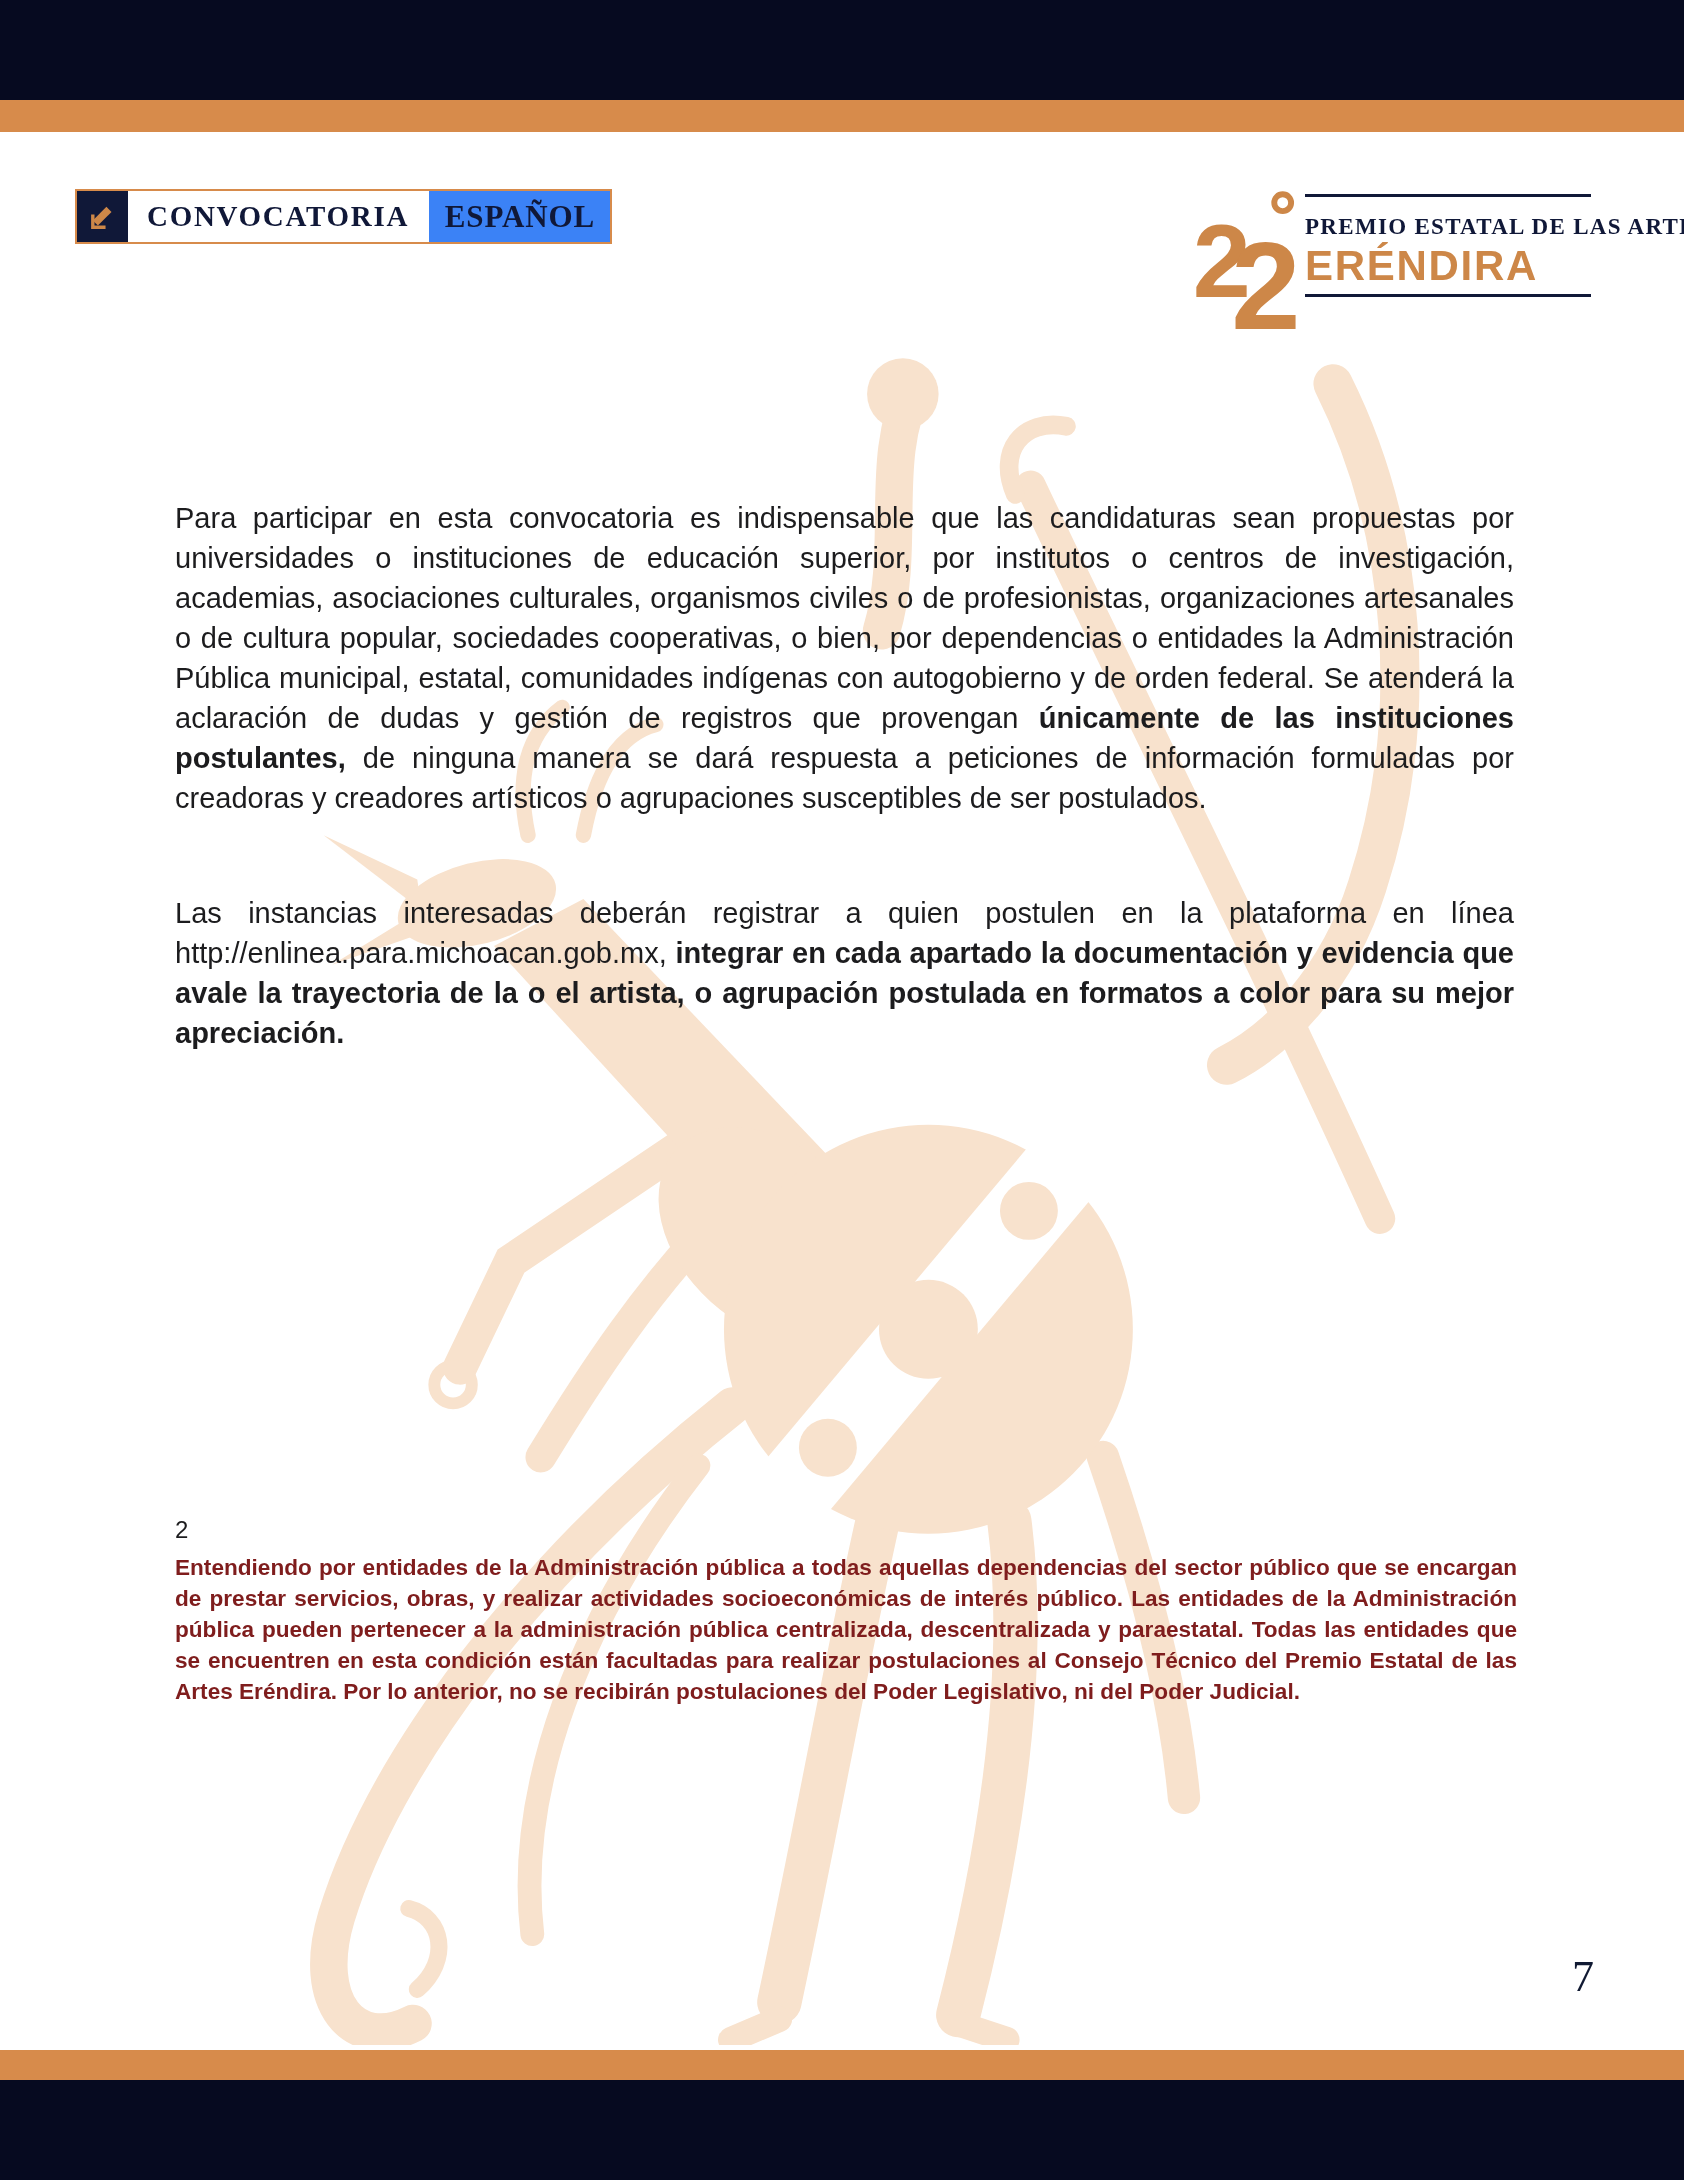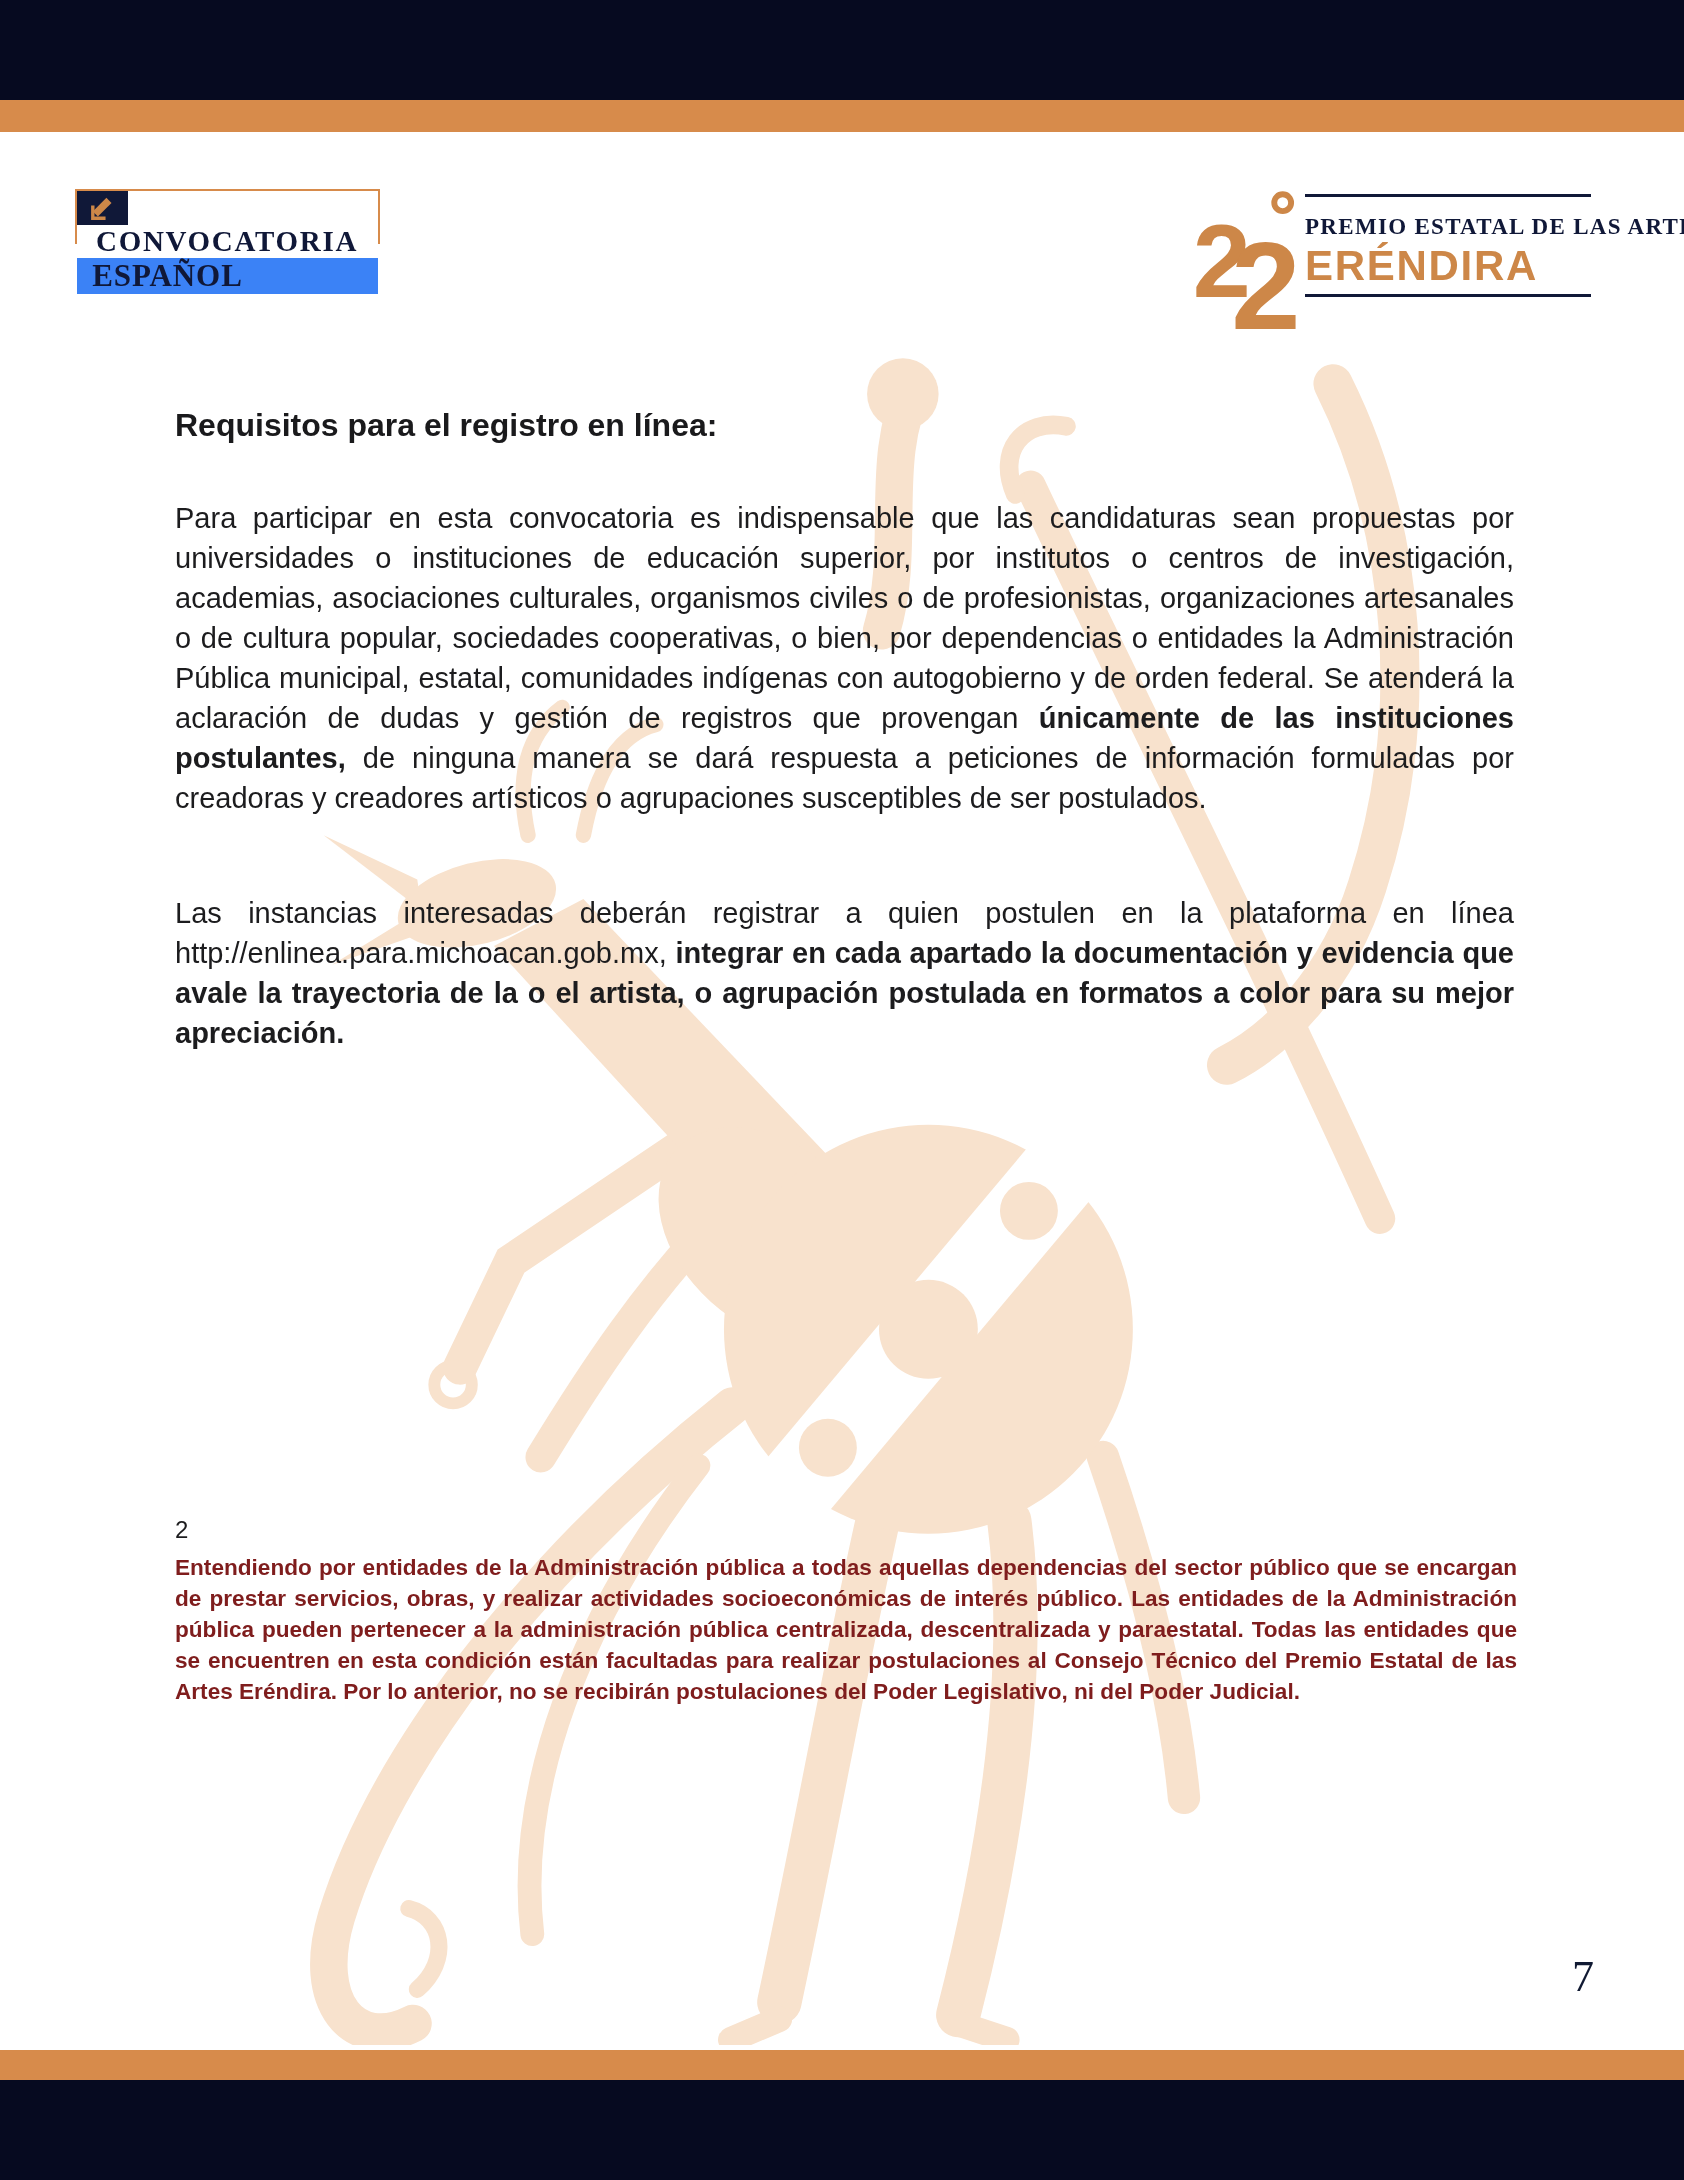--- a/index.html
+++ b/index.html
@@ -21,21 +21,21 @@
 
   
   .watermark { position:absolute; left:51px; top:358px; width:1380px; height:1687px; z-index:0; }
 
   .content-layer { position:absolute; inset:0; z-index:1; }
 
   
   .badge {
     position:absolute; left:75px; top:189px; height:55px;
     display:flex; align-items:stretch;
-    border:2.6px solid #d78b4b; background:#ffffff;flex-direction:column;
+    border:2.6px solid #d78b4b; background:#ffffff;
   }
   .badge-arrow {
     width:51px; background:#101838;
     display:flex; align-items:center; justify-content:center;
   }
   .badge-label {
     display:flex; align-items:center;
     padding:0 20.4px 0 19px;
     font-family:"Liberation Serif", serif;
     font-weight:700; font-size:29px; letter-spacing:1.7px;
@@ -164,21 +164,20 @@
         <text x="42" y="166" font-family="Liberation Sans, sans-serif" font-size="148" font-weight="bold" fill="#cd8748">2</text>
       </svg>
       <div class="logo-right">
         <div class="rule"></div>
         <div class="logo-tagline">PREMIO ESTATAL DE LAS ARTES</div>
         <div class="logo-name">ERÉNDIRA</div>
         <div class="rule"></div>
       </div>
     </div>
 
-    <h1 class="doc-heading">Requisitos para el registro en línea:</h1>
 
     <p class="body-p p1"><span>Para participar en esta convocatoria es indispensable que las candidaturas sean propuestas por universidades o instituciones de educación superior, por institutos o centros de investigación, academias, asociaciones culturales, organismos civiles o de profesionistas, organizaciones artesanales o de cultura popular, sociedades cooperativas, o bien, por dependencias o entidades la Administración Pública municipal, estatal, comunidades indígenas con autogobierno y de orden federal. Se atenderá la aclaración de dudas y gestión de registros que provengan </span><strong>únicamente de las instituciones postulantes,</strong><span> de ninguna manera se dará respuesta a peticiones de información formuladas por creadoras y creadores artísticos o agrupaciones susceptibles de ser postulados.</span></p>
 
     <p class="body-p p2"><span>Las instancias interesadas deberán registrar a quien postulen en la plataforma en línea http://enlinea.para.michoacan.gob.mx, </span><strong>integrar en cada apartado la documentación y evidencia que avale la trayectoria de la o el artista, o agrupación postulada en formatos a color para su mejor apreciación.</strong></p>
 
     <div class="footnote-marker">2</div>
     <p class="footnote">Entendiendo por entidades de la Administración pública a todas aquellas dependencias del sector público que se encargan de prestar servicios, obras, y realizar actividades socioeconómicas de interés público. Las entidades de la Administración pública pueden pertenecer a la administración pública centralizada, descentralizada y paraestatal. Todas las entidades que se encuentren en esta condición están facultadas para realizar postulaciones al Consejo Técnico del Premio Estatal de las Artes Eréndira. Por lo anterior, no se recibirán postulaciones del Poder Legislativo, ni del Poder Judicial.</p>
 
     <div class="page-number">7</div>
   </div>

